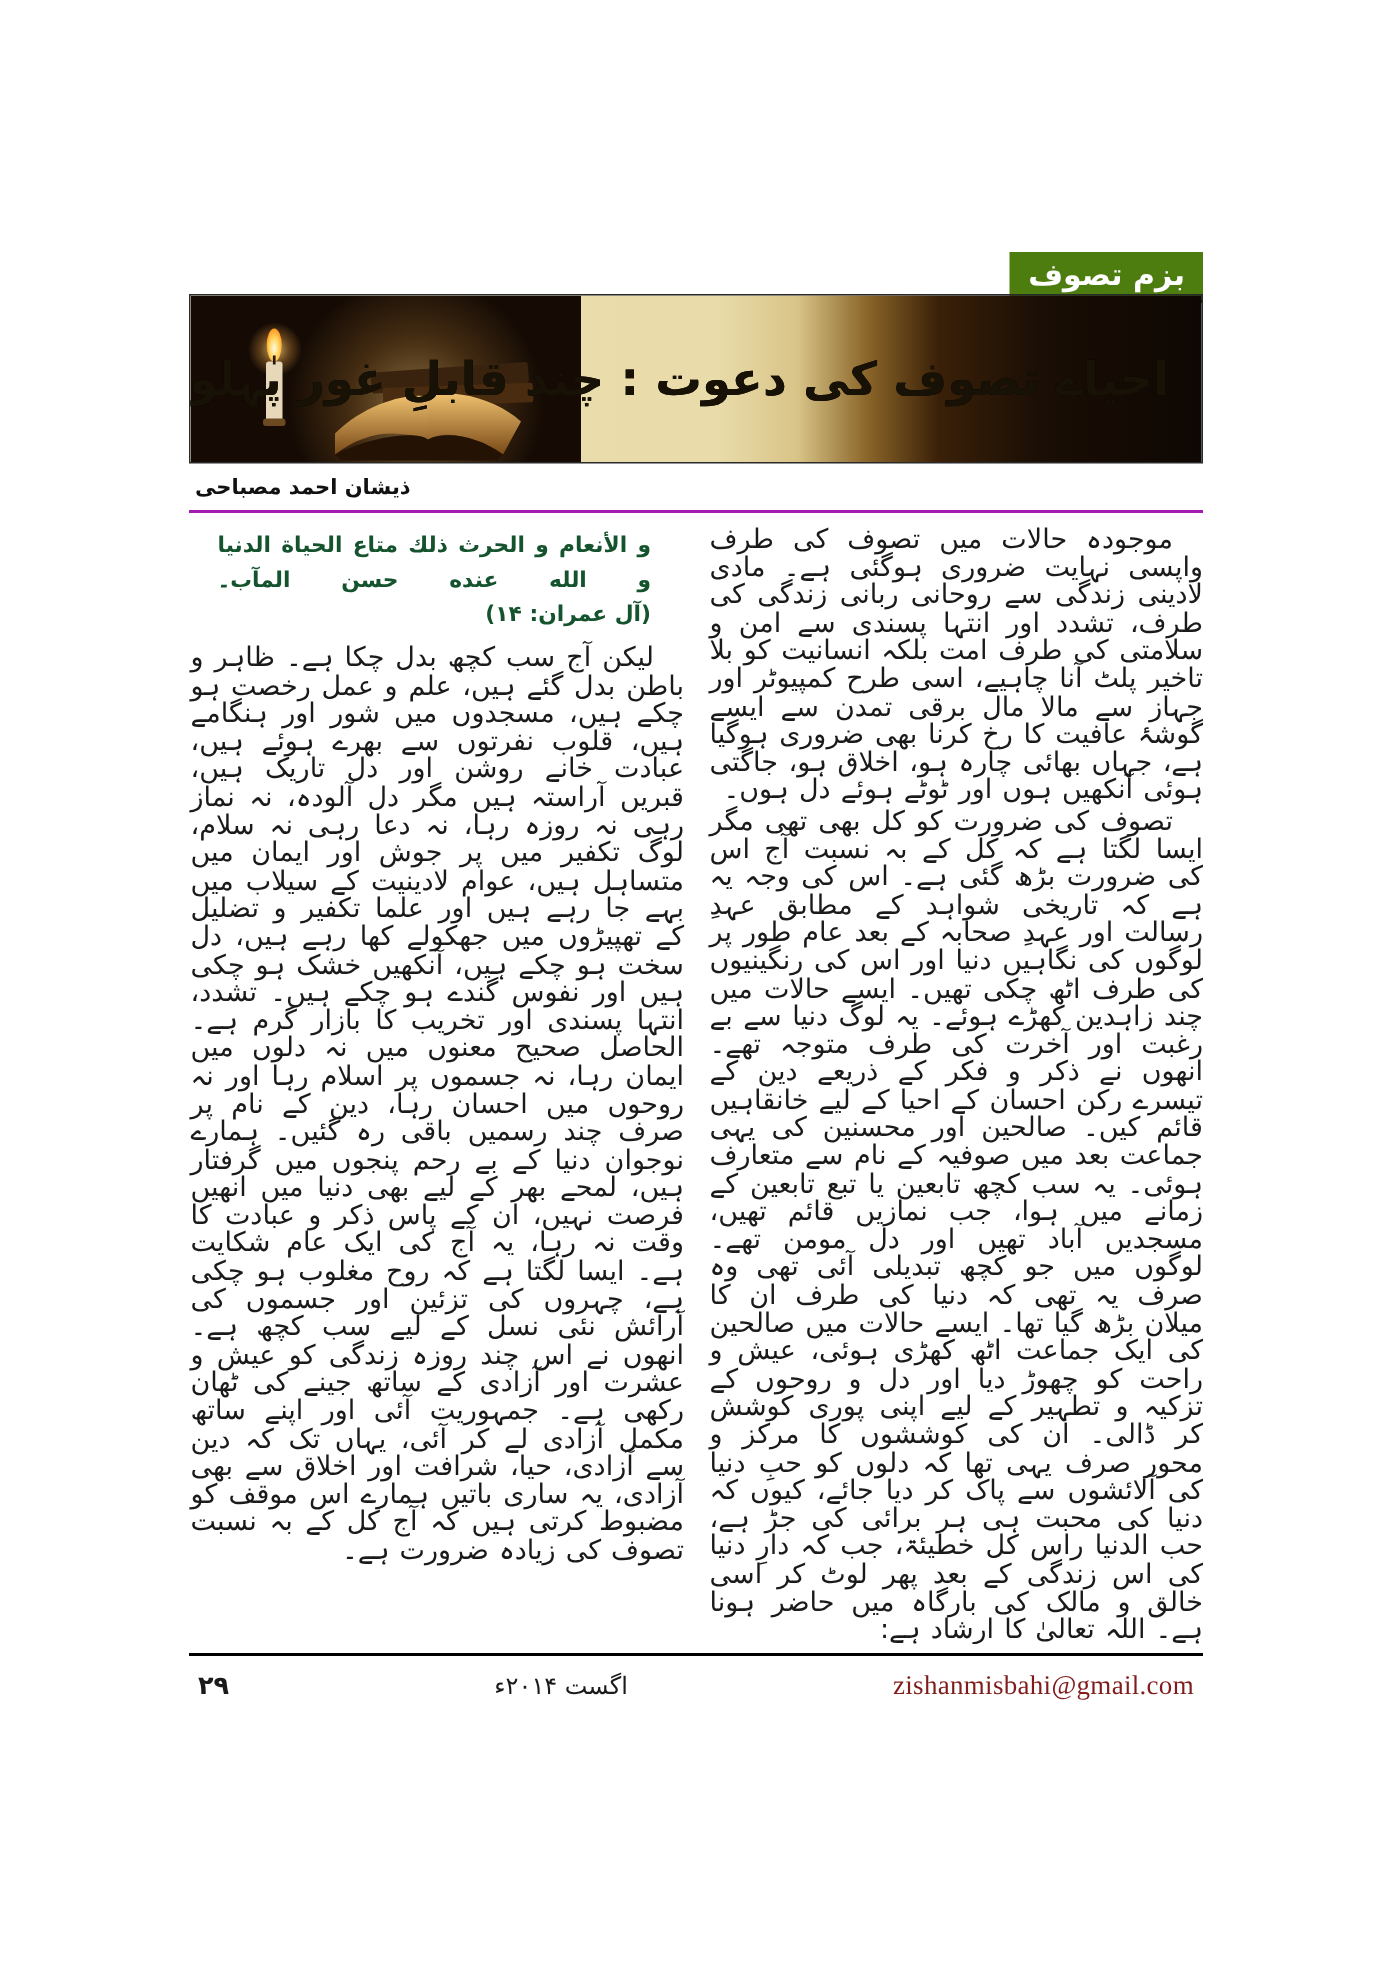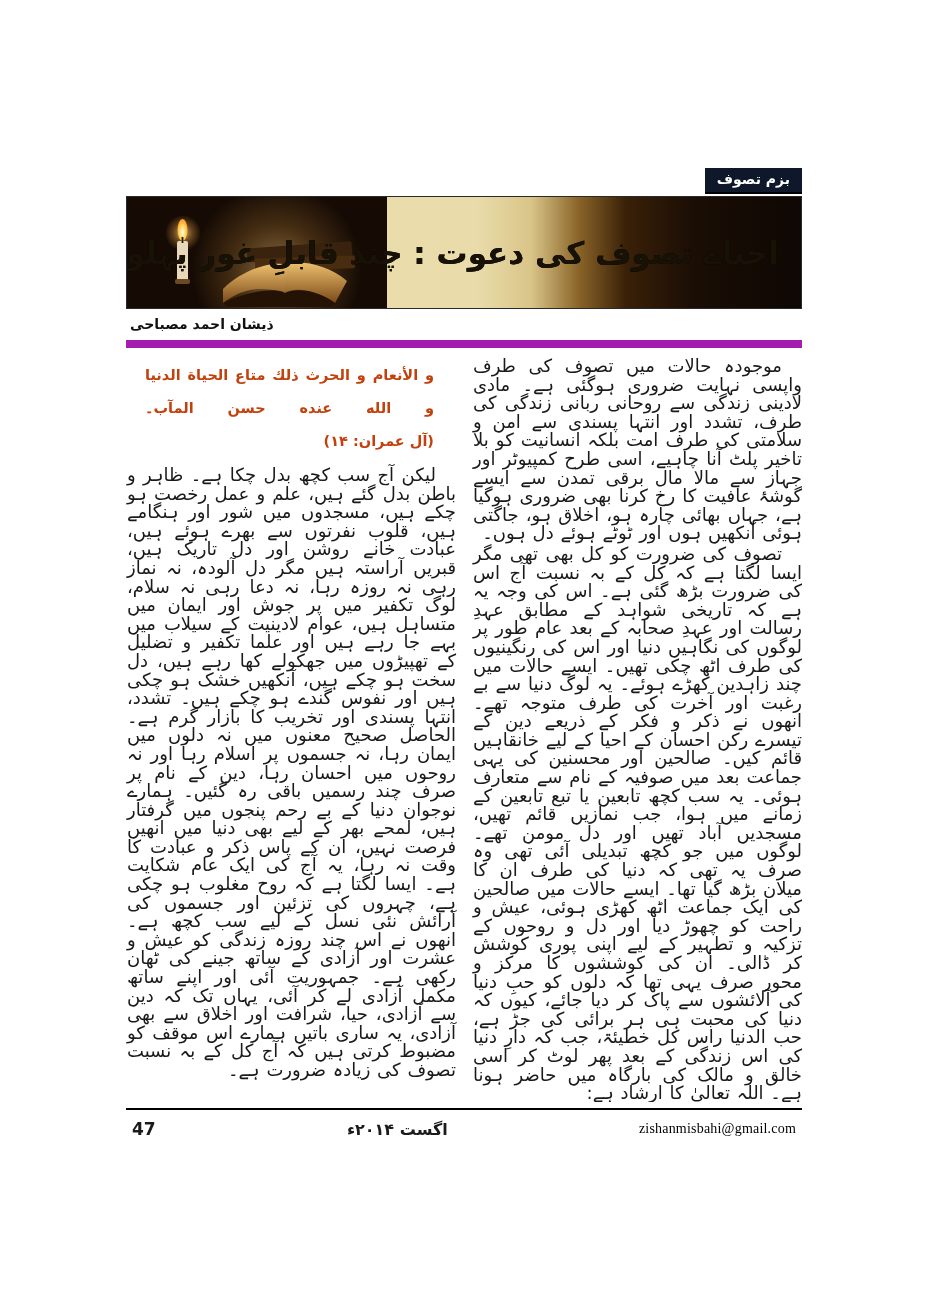--- a/index.html
+++ b/index.html
@@ -13,22 +13,22 @@
   .canvas{ position:relative; width:926px; height:1310px; background:#fff; }
   .page{
     position:absolute; left:126px; top:168px; width:676px;
     direction:rtl;
   }
 
   
   .tab-row{ text-align:right; height:28px; }
   .section-tab{
     display:inline-block;
-    background:#0f172a; color:#fff;
-    font-weight:bold; font-size:14px;
+    background:#4d7c0f; color:#fff;
+    font-weight:bold; font-size:20px;
     padding:3px 12px 5px;
     border-bottom:2px solid #000;
     letter-spacing:0;
   }
 
   
   .banner{
     position:relative; width:676px; height:113px;
     background:linear-gradient(90deg,
       #ecdfae 0%, #e9dcaa 52%, #d9c488 60%,
@@ -40,60 +40,60 @@
   .banner-photo{ position:absolute; right:auto; left:0; top:0; height:111px; width:260px; }
   .banner-title{
     position:absolute; top:50%; right:22px; transform:translateY(-50%);
     font-size:31px; font-weight:bold; color:#171106;
     white-space:nowrap; direction:rtl;
     text-shadow:0 0 0 #000;
   }
 
   
   .author-row{
-    border-bottom:8px solid #a21caf;
+    border-bottom:2px solid #a21caf;
     padding:5px 4px 7px;
     direction:ltr; text-align:left;
   }
   .author-name{ font-weight:bold; font-size:14px; color:#111; }
 
   
   .columns{
     display:flex; gap:17px; direction:rtl;
     margin-top:9px; height:745px; overflow:hidden;
   }
   .col{ width:329px; box-sizing:border-box; }
   .col p{
     margin:0 0 2px 0;
     font-size:18px; line-height:18.6px;
     text-align:justify; text-justify:inter-word;
     text-indent:20px;
     word-spacing:1px;
   }
   .arabic{
-    font-weight:bold; font-size:14.5px; line-height:33px;
+    font-weight:bold; font-size:14.5px; line-height:23px;
     margin:2px 22px 8px 18px;
     text-align:justify;
-    color:#c2410c;
+    color:#14532d;
   }
   .arabic .quote-ref{ font-weight:bold; white-space:nowrap; }
   .arabic-bottom{ margin-top:6px; }
 
   
   .footer-rule{ border-top:2px solid #000; margin-top:6px; }
   .footer-row{
     direction:ltr;
     display:flex; justify-content:space-between; align-items:center;
     padding:9px 6px 0 6px;
   }
   .footer-page{ font-weight:bold; font-size:17px; }
-  .footer-date{ font-size:16px; font-weight:bold; }
+  .footer-date{ font-size:16px; font-weight:normal; }
   .footer-email{
     font-family:"Liberation Serif", serif;
-    font-size:14px; color:#000000; letter-spacing:.2px;
+    font-size:18px; color:#7f1d1d; letter-spacing:.2px;
   }
 </style>
 </head>
 <body>
 
 <div class="canvas">
   <div class="page">
 
     <div class="tab-row">
       <span class="section-tab">بزم تصوف</span>
@@ -152,19 +152,19 @@
           <span>و الأنعام و الحرث ذلك متاع الحياة الدنيا و الله عنده حسن المآب۔</span>
           <span class="quote-ref">(آل عمران: ۱۴)</span>
         </div>
         <p>لیکن آج سب کچھ بدل چکا ہے۔ ظاہر و باطن بدل گئے ہیں، علم و عمل رخصت ہو چکے ہیں، مسجدوں میں شور اور ہنگامے ہیں، قلوب نفرتوں سے بھرے ہوئے ہیں، عبادت خانے روشن اور دل تاریک ہیں، قبریں آراستہ ہیں مگر دل آلودہ، نہ نماز رہی نہ روزہ رہا، نہ دعا رہی نہ سلام، لوگ تکفیر میں پر جوش اور ایمان میں متساہل ہیں، عوام لادینیت کے سیلاب میں بہے جا رہے ہیں اور علما تکفیر و تضلیل کے تھپیڑوں میں جھکولے کھا رہے ہیں، دل سخت ہو چکے ہیں، آنکھیں خشک ہو چکی ہیں اور نفوس گندے ہو چکے ہیں۔ تشدد، انتہا پسندی اور تخریب کا بازار گرم ہے۔ الحاصل صحیح معنوں میں نہ دلوں میں ایمان رہا، نہ جسموں پر اسلام رہا اور نہ روحوں میں احسان رہا، دین کے نام پر صرف چند رسمیں باقی رہ گئیں۔ ہمارے نوجوان دنیا کے بے رحم پنجوں میں گرفتار ہیں، لمحے بھر کے لیے بھی دنیا میں انھیں فرصت نہیں، ان کے پاس ذکر و عبادت کا وقت نہ رہا، یہ آج کی ایک عام شکایت ہے۔ ایسا لگتا ہے کہ روح مغلوب ہو چکی ہے، چہروں کی تزئین اور جسموں کی آرائش نئی نسل کے لیے سب کچھ ہے۔ انھوں نے اس چند روزہ زندگی کو عیش و عشرت اور آزادی کے ساتھ جینے کی ٹھان رکھی ہے۔ جمہوریت آئی اور اپنے ساتھ مکمل آزادی لے کر آئی، یہاں تک کہ دین سے آزادی، حیا، شرافت اور اخلاق سے بھی آزادی، یہ ساری باتیں ہمارے اس موقف کو مضبوط کرتی ہیں کہ آج کل کے بہ نسبت تصوف کی زیادہ ضرورت ہے۔</p>
       </div>
 
     </div>
 
     <div class="footer-rule"></div>
     <div class="footer-row">
-      <span class="footer-page">47</span>
+      <span class="footer-page">۲۹</span>
       <span class="footer-date">اگست ۲۰۱۴ء</span>
       <span class="footer-email">zishanmisbahi@gmail.com</span>
     </div>
 
   </div>
 </div>
 
 </body></html>

